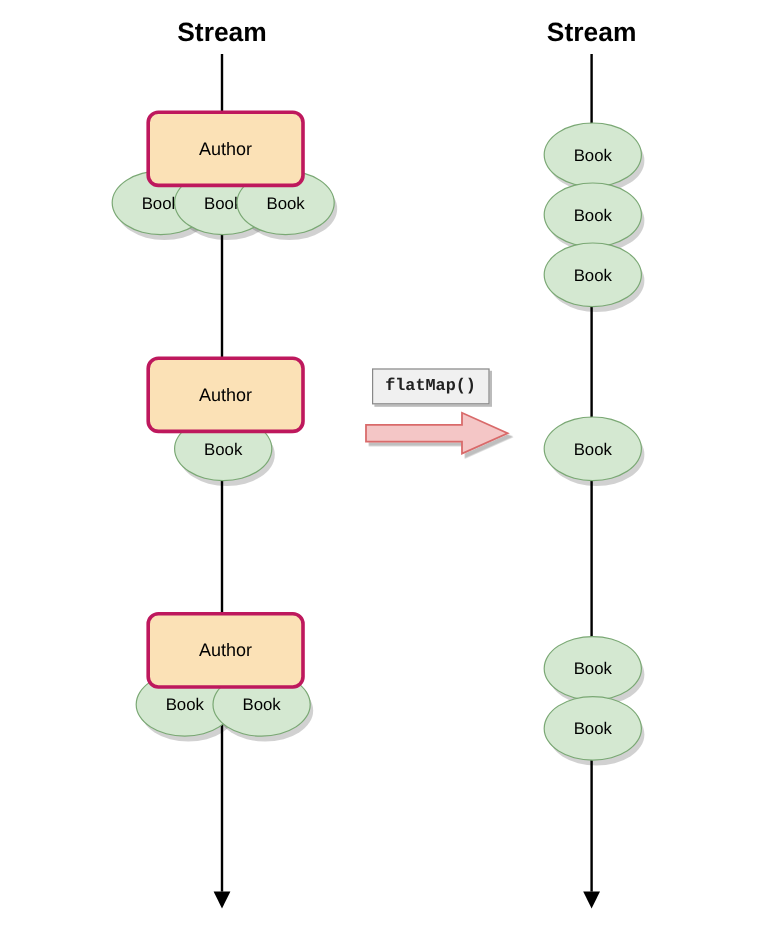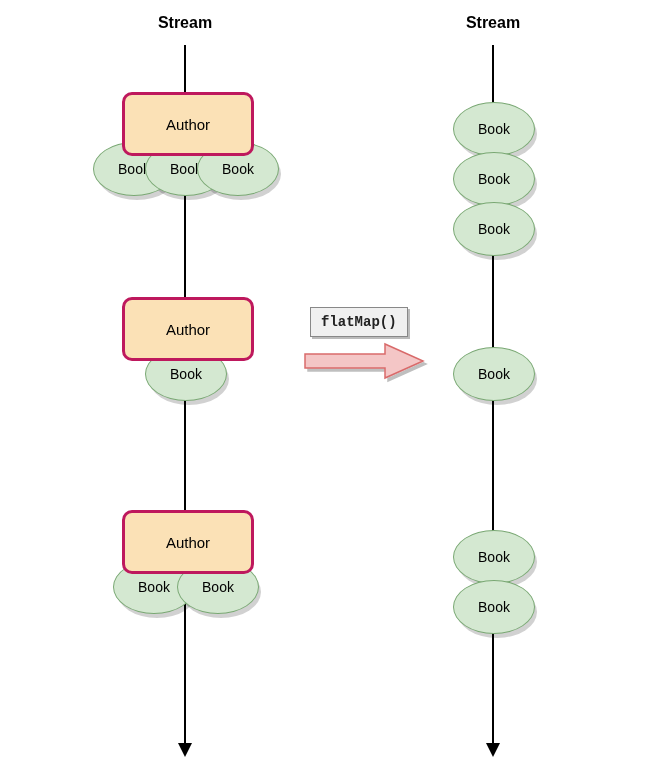--- a/index.html
+++ b/index.html
@@ -12,21 +12,21 @@
     overflow: hidden;
   }
   .stage {
     position: relative;
     width: 645px;
     height: 772px;
   }
   .title {
     position: absolute;
     font-weight: bold;
-    font-size: 16px;
+    font-size: 22px;
     color: #000;
     transform: translateX(-50%);
     white-space: nowrap;
   }
   .arrow-line {
     position: absolute;
     width: 0;
     border-left: 2px solid #000;
     transform: translateX(-1px);
   }

